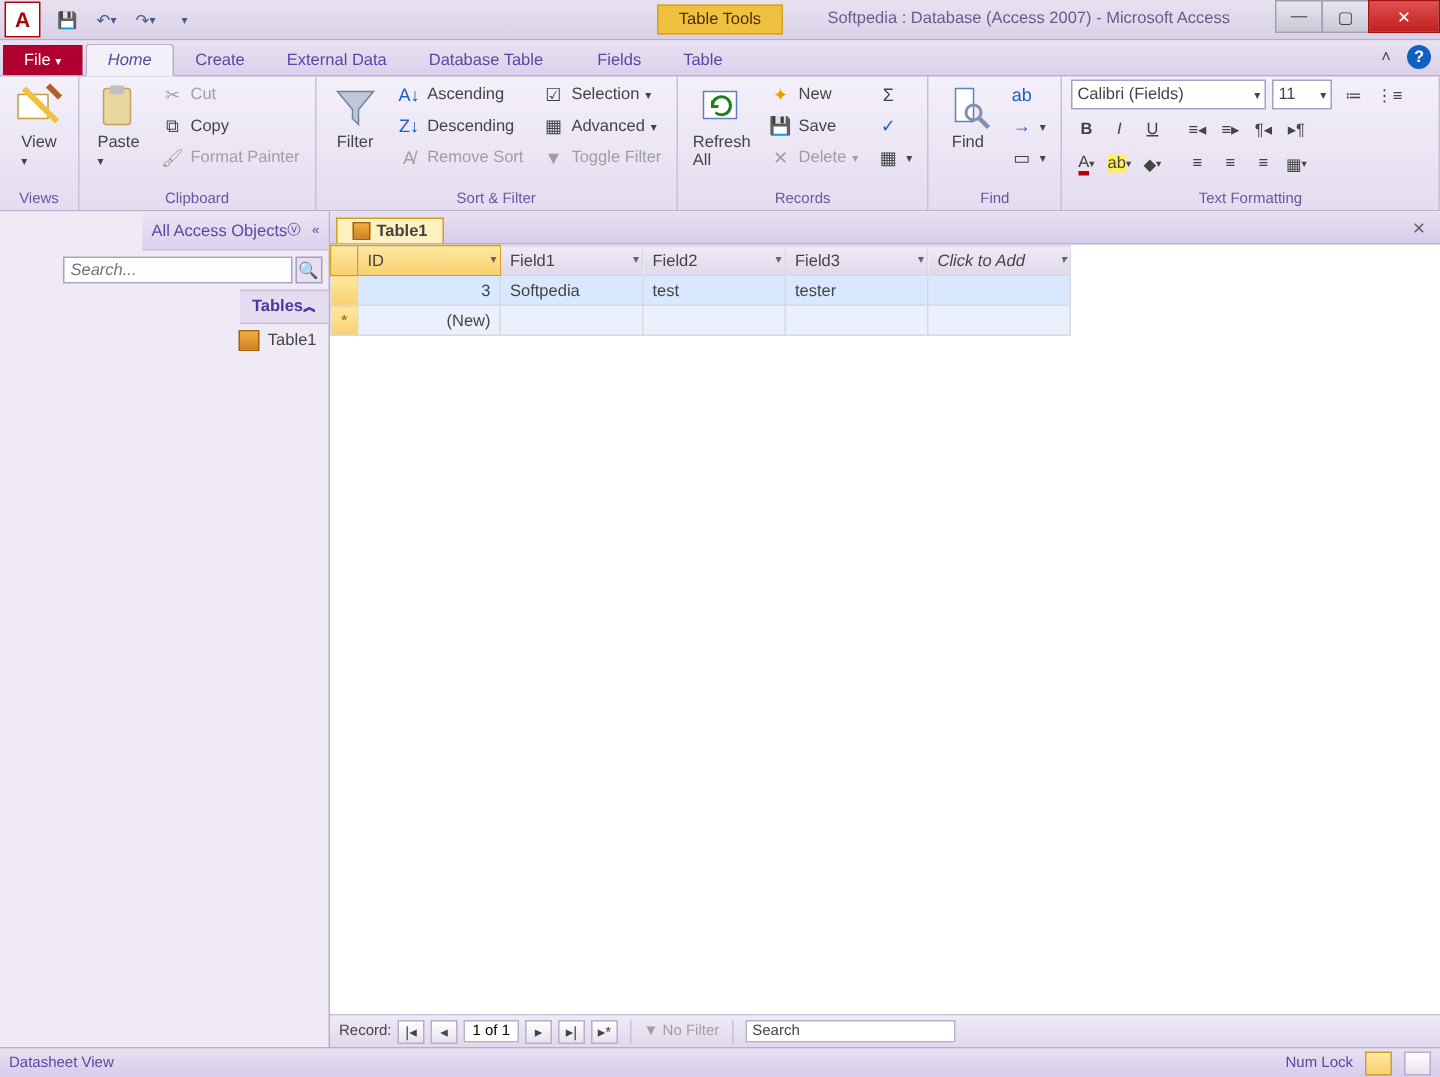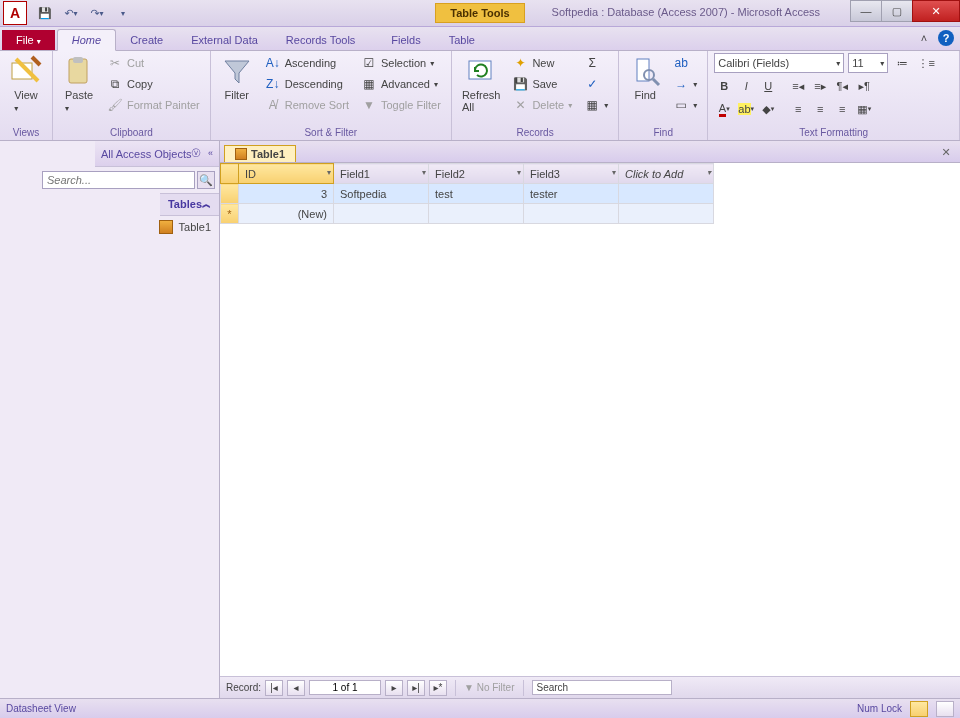--- a/index.html
+++ b/index.html
@@ -4,21 +4,21 @@
 <style>
 * { box-sizing: border-box; margin: 0; padding: 0; font-family: "Segoe UI", Tahoma, sans-serif; }
 body { width: 960px; height: 718px; overflow: hidden; background: #fff; font-size: 11px; color: #444; position: relative; }
 
 
 .titlebar { height: 27px; background: linear-gradient(#e8e2f0, #d9d0e8); display: flex; align-items: center; position: relative; border-bottom: 1px solid #b8a8d8; }
 .titlebar .app-icon { width: 24px; height: 24px; margin: 0 3px; background: #fff; border: 1px solid #b00000; display: flex; align-items: center; justify-content: center; color: #b00000; font-weight: bold; font-size: 14px; }
 .qat { display: flex; gap: 4px; align-items: center; margin-left: 4px; }
 .qat .btn { width: 22px; height: 22px; display: flex; align-items: center; justify-content: center; color: #4a5a8a; cursor: pointer; }
 .title-center { position: absolute; left: 0; right: 0; text-align: center; pointer-events: none; }
-.title-tools { display: inline-block; background: #f0c040; color: #4a3000; padding: 3px 14px; font-weight: bold; border: 1px solid #d8a020; }
+.title-tools { display: inline-block; background: #f0c040; color: #4a3000; padding: 3px 14px; font-weight: normal; border: 1px solid #d8a020; }
 .title-text { position: absolute; right: 140px; top: 6px; color: #6a5a8a; }
 .win-controls { position: absolute; right: 0; top: 0; display: flex; }
 .win-controls .wbtn { width: 32px; height: 22px; display: flex; align-items: center; justify-content: center; background: linear-gradient(#e8e8f0,#c8c8d8); border: 1px solid #a0a0b0; margin-left:-1px; cursor:pointer; }
 .win-controls .close { background: linear-gradient(#e05050,#c02020); color: #fff; width: 48px; border-color:#a01010; }
 
 
 .ribbon-tabs { height: 24px; background: linear-gradient(#e8e2f0, #dcd0ec); display: flex; align-items: flex-end; padding-left: 2px; border-bottom: 1px solid #b8b0c8; position: relative; }
 .ribbon-tabs .tab { padding: 4px 14px; cursor: pointer; color: #5848a0; }
 .ribbon-tabs .tab.file { background: #b00030; color: #fff; margin-right: 2px; }
 .ribbon-tabs .tab.active { background: #f4f0fa; border: 1px solid #b8b0c8; border-bottom: 1px solid #f4f0fa; border-radius: 3px 3px 0 0; margin-bottom:-1px;font-style:italic; }
@@ -70,21 +70,21 @@
 .ds td.rowhdr { background: linear-gradient(#f0eaf6,#e4dcf0); width:18px; text-align:center; }
 .ds tr.selrow td.rowhdr { background: linear-gradient(#ffe8a0,#f8d070); }
 .ds tr.selrow td { background: #d8e8ff; }
 .ds tr.newrow td.rowhdr { background: linear-gradient(#ffe8a0,#f8d070); color:#a06010; }
 .ds tr.newrow td { background:#eaf0fc; }
 .ds td.idcell { text-align:right; }
 
 
 .recnav { height: 22px; border-top: 1px solid #c8c0d8; background: linear-gradient(#f0eaf6,#e0d8ec); display:flex; align-items:center; gap:4px; padding:0 6px; font-size:10px; }
 .recnav .rbtn2 { width:18px; height:16px; border:1px solid #b8b0c8; background:linear-gradient(#fff,#e8e0f0); display:flex; align-items:center; justify-content:center; cursor:pointer; }
-.recnav input { width:72px; border:1px solid #b8b0c8; padding:1px 3px; text-align:center; font-size:10px; }
+.recnav input { width:37px; border:1px solid #b8b0c8; padding:1px 3px; text-align:center; font-size:10px; }
 .recnav .sep { width:1px; height:16px; background:#c8c0d8; margin:0 4px; }
 .recnav .srch { flex:0 0 140px; border:1px solid #b8b0c8; background:#fff; padding:1px 4px; }
 
 
 .status { position:absolute; bottom:0; left:0; right:0; height:20px; background:linear-gradient(#e8e0f0,#d8ccec); border-top:1px solid #b8b0c8; display:flex; align-items:center; justify-content:space-between; padding:0 6px; color:#5848a0; font-size:10px; }
 .status .right { display:flex; align-items:center; gap:8px; }
 .status .vbtn { width:18px; height:16px; border:1px solid #d0a020; background:linear-gradient(#ffe8a0,#f8d070); cursor:pointer; }
 .status .vbtn.plain { border:1px solid #b8b0c8; background:linear-gradient(#fff,#e8e0f0); }
 
 svg { display:block; }
@@ -117,21 +117,21 @@
     <div class="wbtn">▢</div>
     <div class="wbtn close">✕</div>
   </div>
 </div>
 
 <div class="ribbon-tabs">
   <div class="tab file"><span>File</span> <span style="font-size:8px">▾</span></div>
   <div class="tab active">Home</div>
   <div class="tab">Create</div>
   <div class="tab">External Data</div>
-  <div class="tab">Records Tools</div>
+  <div class="tab">Database Table</div>
   <div class="tab ctx-tab">Fields</div>
   <div class="tab">Table</div>
   <div class="ribbon-right">
     <div class="rbtn">˄</div>
     <div class="rbtn help">?</div>
   </div>
 </div>
 
 <div class="ribbon">
 

